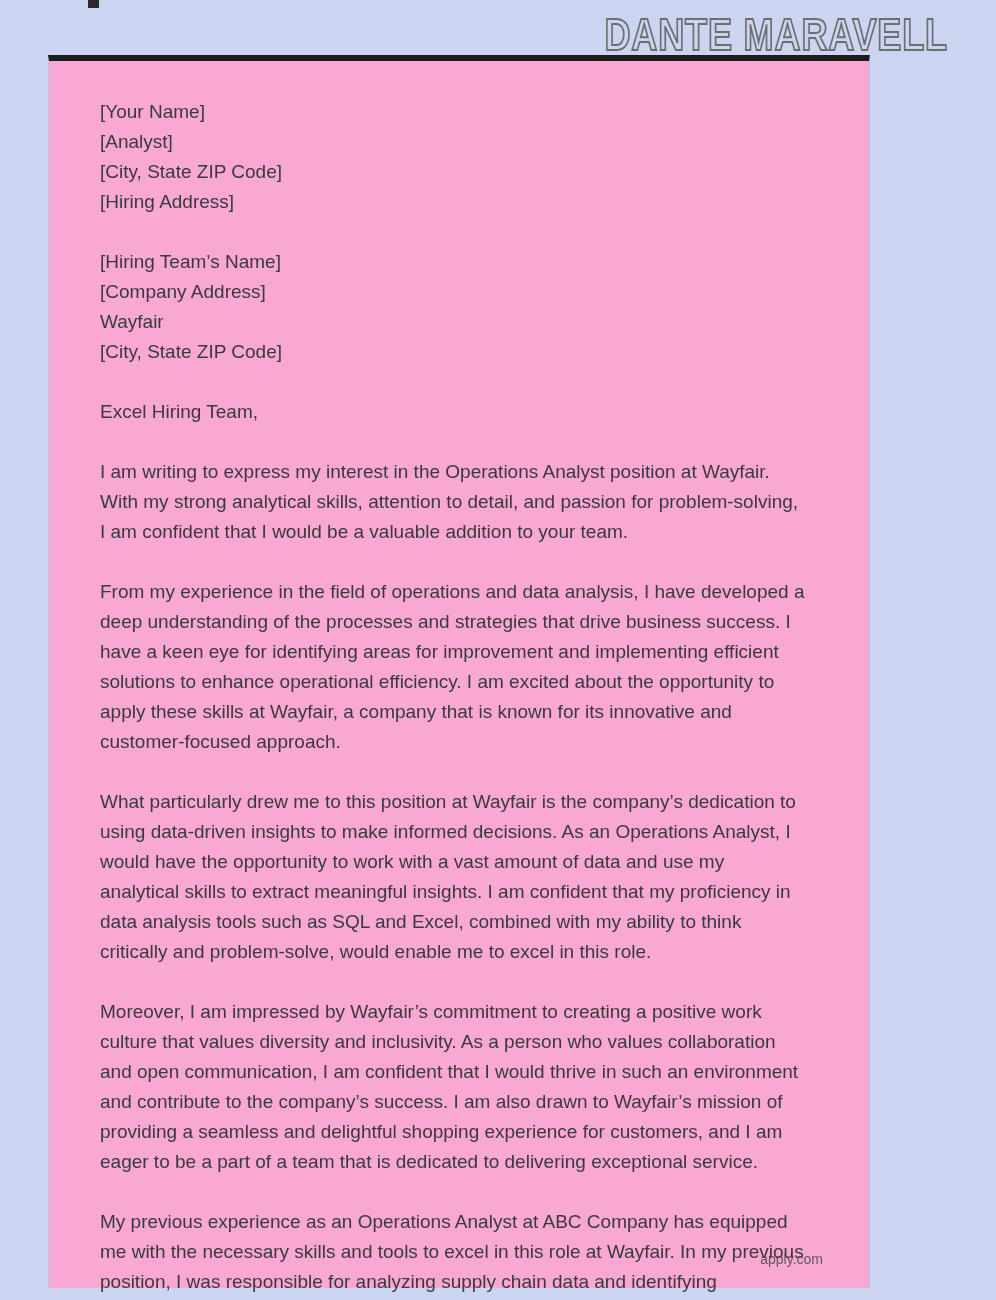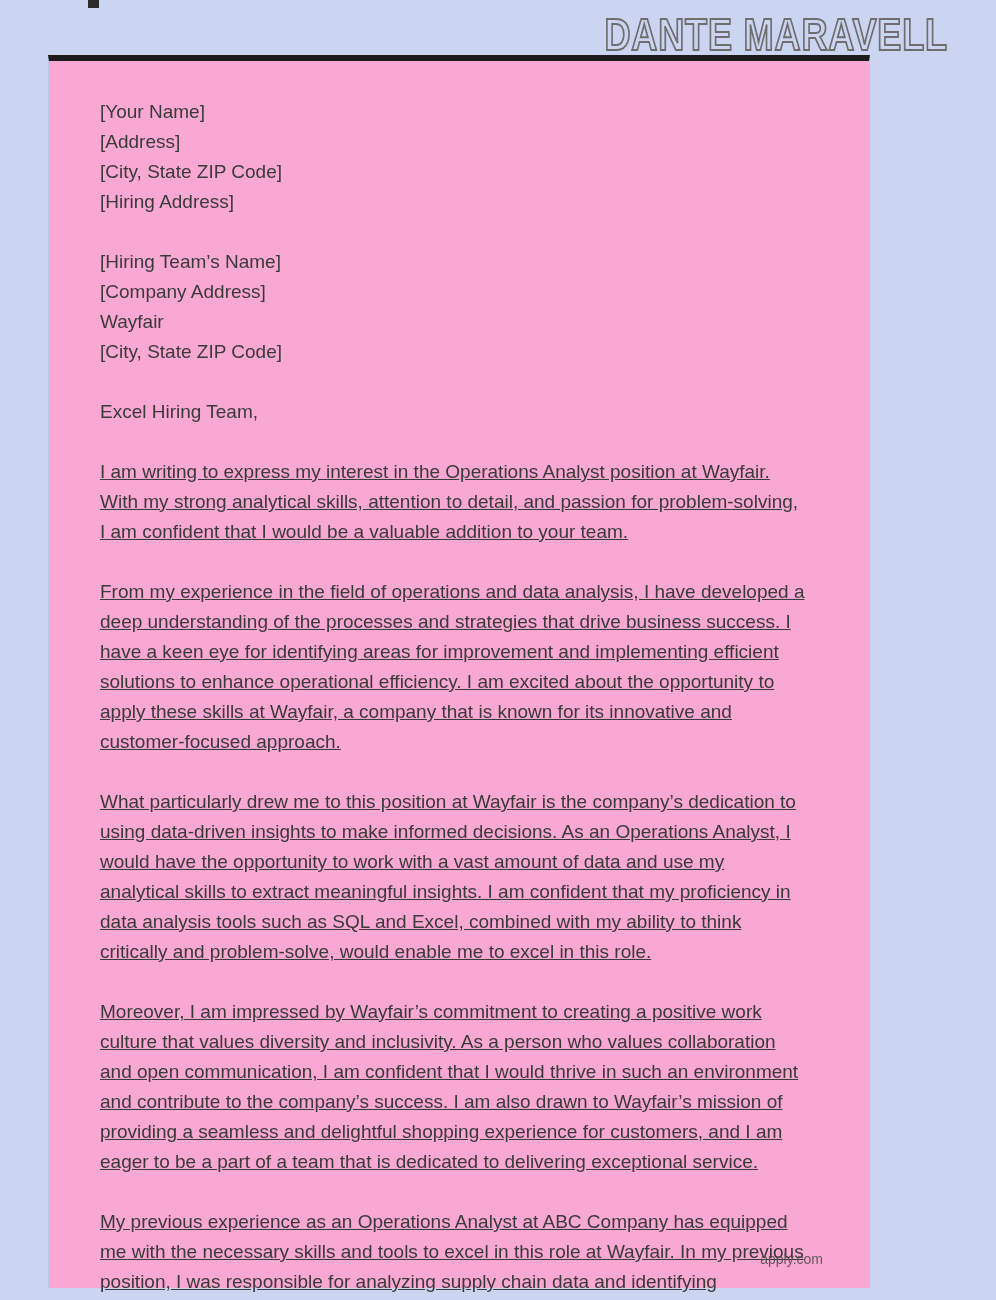--- a/index.html
+++ b/index.html
@@ -57,21 +57,20 @@
   }
   .block {
     margin: 0 0 30px 0;
   }
   .line {
     min-height: 30px;
   }
   .para {
     margin: 0 12px 30px 0;
     max-width: 798px;
-    text-decoration: underline;
   }
   .watermark {
     position: absolute;
     top: 1190px;
     right: 46px;
     font-size: 14px;
     color: #4a4a4a;
     opacity: 0.85;
   }
 </style>
@@ -80,21 +79,21 @@
 
 <div class="corner-mark"></div>
 
 <div class="header-name">DANTE MARAVELL</div>
 
 <div class="page">
   <div class="letter">
 
     <div class="block">
       <div class="line">[Your Name]</div>
-      <div class="line">[Address]</div>
+      <div class="line">[Analyst]</div>
       <div class="line">[City, State ZIP Code]</div>
       <div class="line">[Hiring Address]</div>
     </div>
 
     <div class="block">
       <div class="line">[Hiring Team’s Name]</div>
       <div class="line">[Company Address]</div>
       <div class="line">Wayfair</div>
       <div class="line">[City, State ZIP Code]</div>
     </div>

